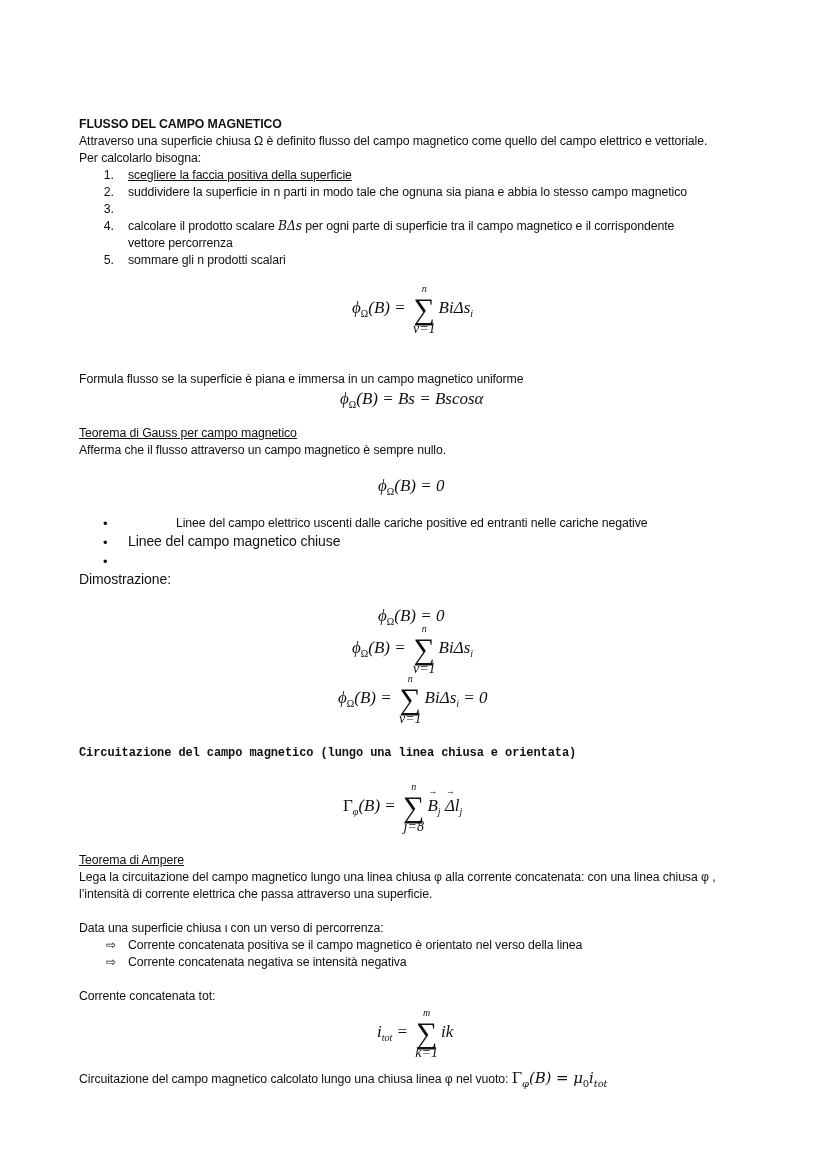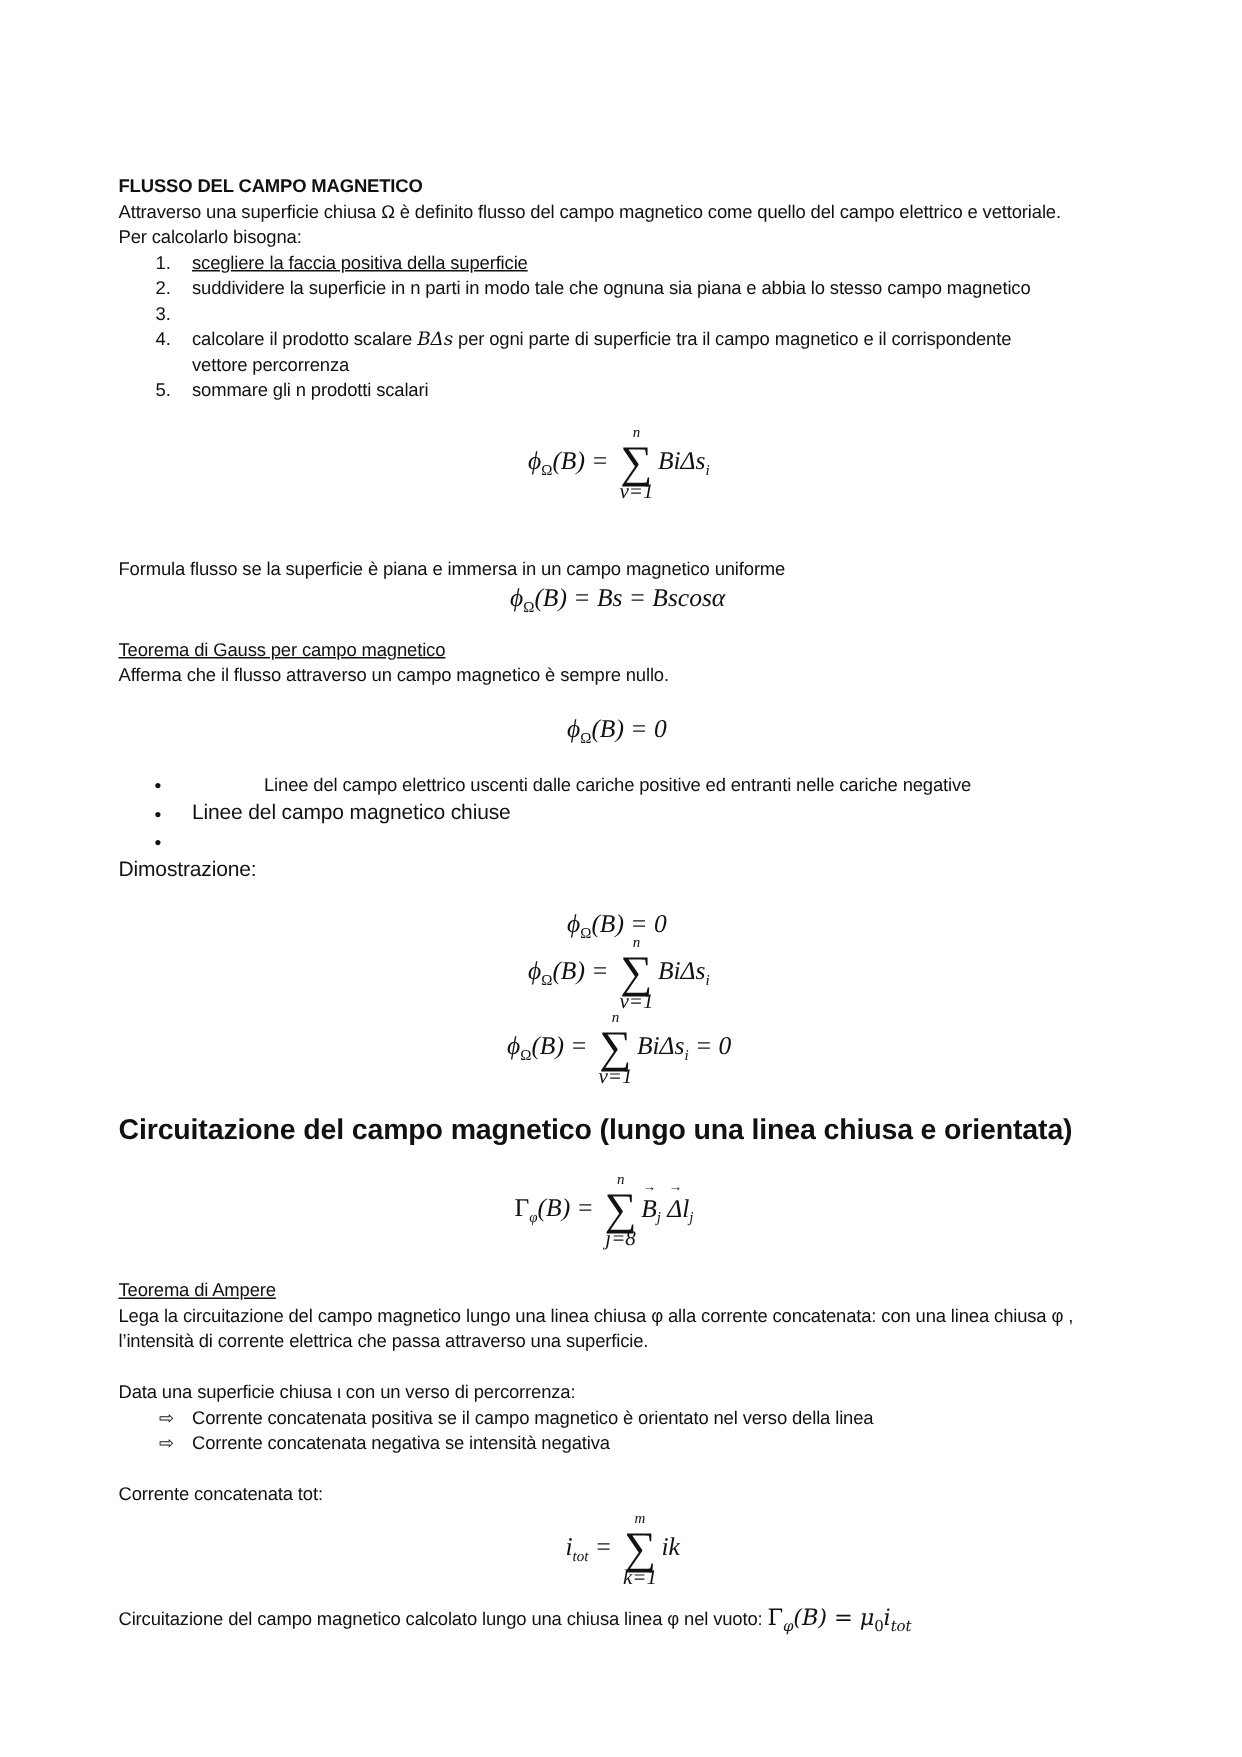--- a/index.html
+++ b/index.html
@@ -3,21 +3,21 @@
 <meta charset="utf-8">
 <style>
   html, body { margin:0; padding:0; background:#ffffff; }
   body { width:828px; height:1171px; position:relative; overflow:hidden;
          font-family:"Liberation Sans", sans-serif; color:#111; }
   .page { position:absolute; left:0; top:0; width:768px; height:1171px; }
   .t { position:absolute; font-size:12.3px; line-height:15px; white-space:nowrap; letter-spacing:-0.1px; }
   .b { font-weight:bold; }
   .u { text-decoration:underline; }
   .big { font-size:14px; }
-  .h2 { font-size:19px; font-weight:bold; }
+  .h2 { font-size:12px; font-weight:bold;font-family:Liberation Mono, monospace; }
   .num { position:absolute; font-size:12.3px; line-height:15px; width:20px; text-align:right; }
   .bul { position:absolute; font-size:13px; line-height:15px; }
   .arrow { position:absolute; font-size:12px; line-height:15px; }
   .m { font-family:"DejaVu Serif", "Liberation Serif", serif; font-style:italic; }
   .eq { position:absolute; font-family:"Liberation Serif", "DejaVu Serif", serif; font-size:17px; white-space:nowrap; }
   .eq i { font-style:italic; }
   .sub { font-size:10px; vertical-align:-4px; font-style:normal; }
   .subi { font-size:10px; vertical-align:-4px; font-style:italic; }
   .sum { display:inline-block; position:relative; text-align:center; vertical-align:middle; margin:0 3px; }
   .sum .sig { font-size:30px; line-height:30px; font-style:normal; display:block; }

